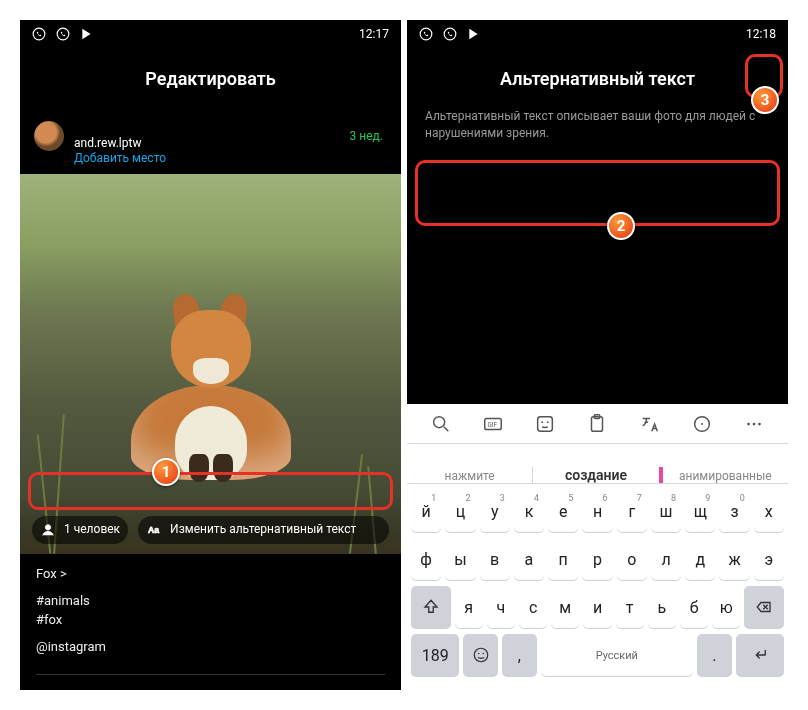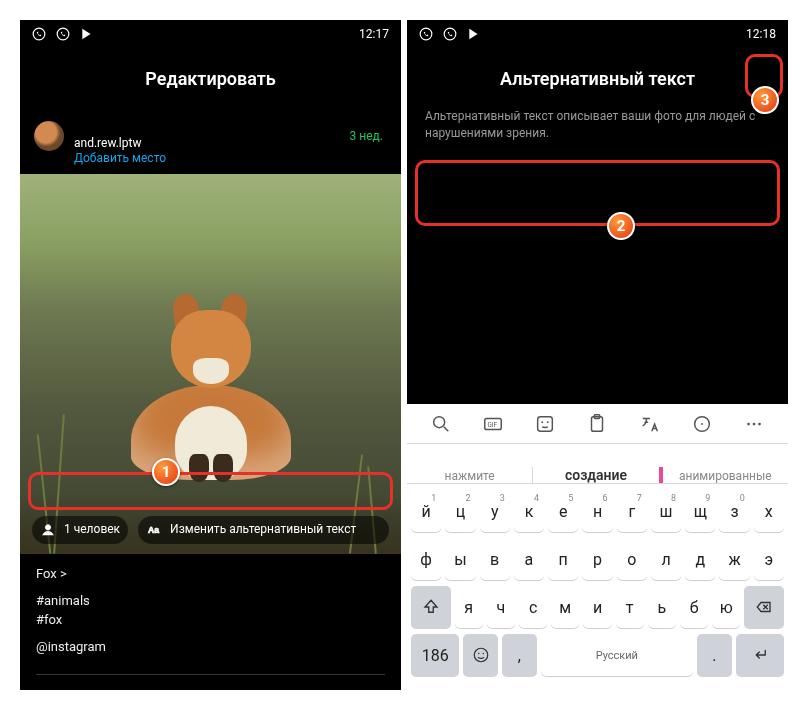--- a/index.html
+++ b/index.html
@@ -380,21 +380,21 @@
             <div class="key ">б</div>
             <div class="key ">ю</div>
             <div class="key dark wide">
               <svg class="kb-ico" viewBox="0 0 24 24">
                 <path d="M8 6h12v12H8l-5-6z" fill="none" stroke="#333" stroke-width="1.8"></path>
                 <path d="M11 9l6 6M17 9l-6 6" stroke="#333" stroke-width="1.8"></path>
               </svg>
             </div>
           </div>
         <div class="kb-row" id="kbrow4">
-            <div class="key dark wide">186</div>
+            <div class="key dark wide">189</div>
             <div class="key dark">
               <svg class="kb-ico" viewBox="0 0 24 24">
                 <circle cx="12" cy="12" r="9" fill="none" stroke="#333" stroke-width="1.6"></circle>
                 <circle cx="9" cy="10" r="1" fill="#333"></circle>
                 <circle cx="15" cy="10" r="1" fill="#333"></circle>
                 <path d="M8 15c1 2 7 2 8 0" fill="none" stroke="#333" stroke-width="1.6"></path>
               </svg>
             </div>
             <div class="key dark">,</div>
             <div class="key space">

